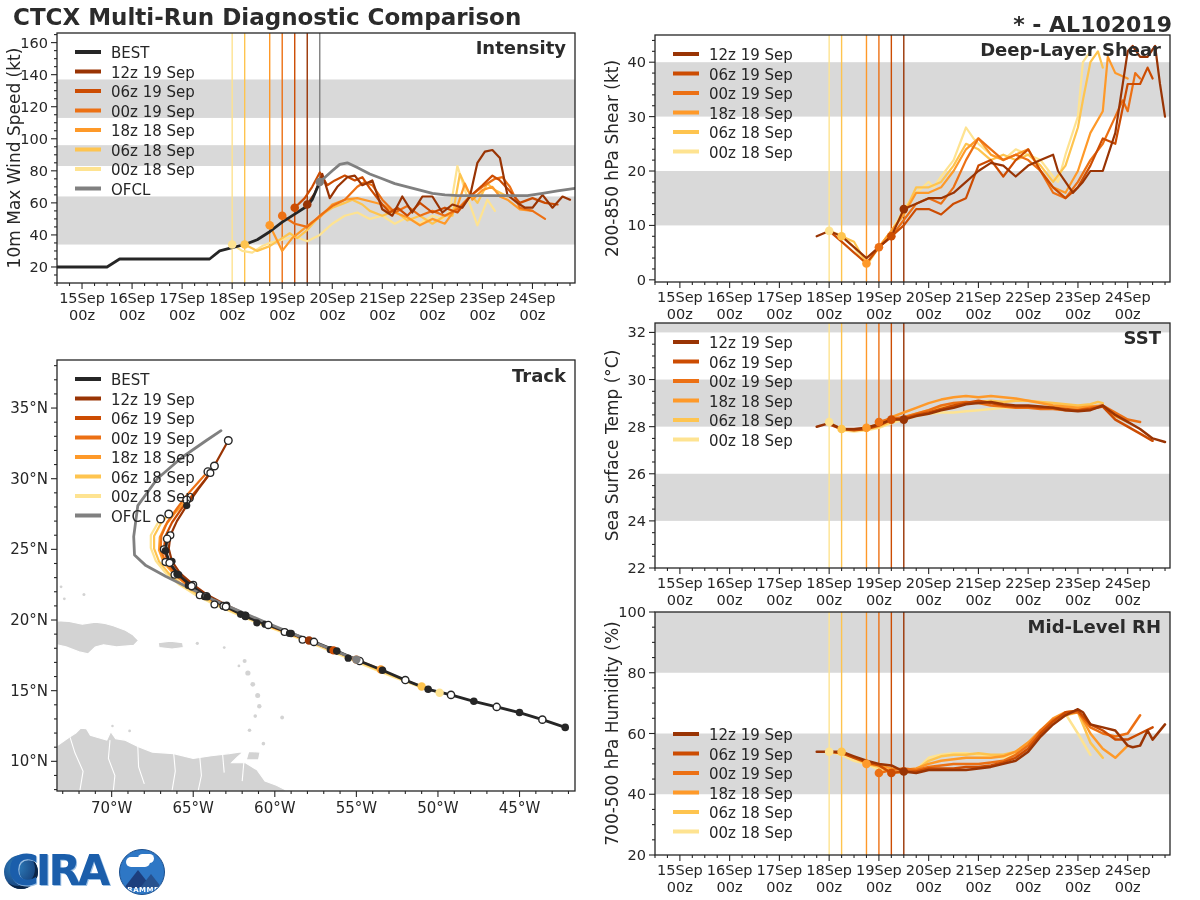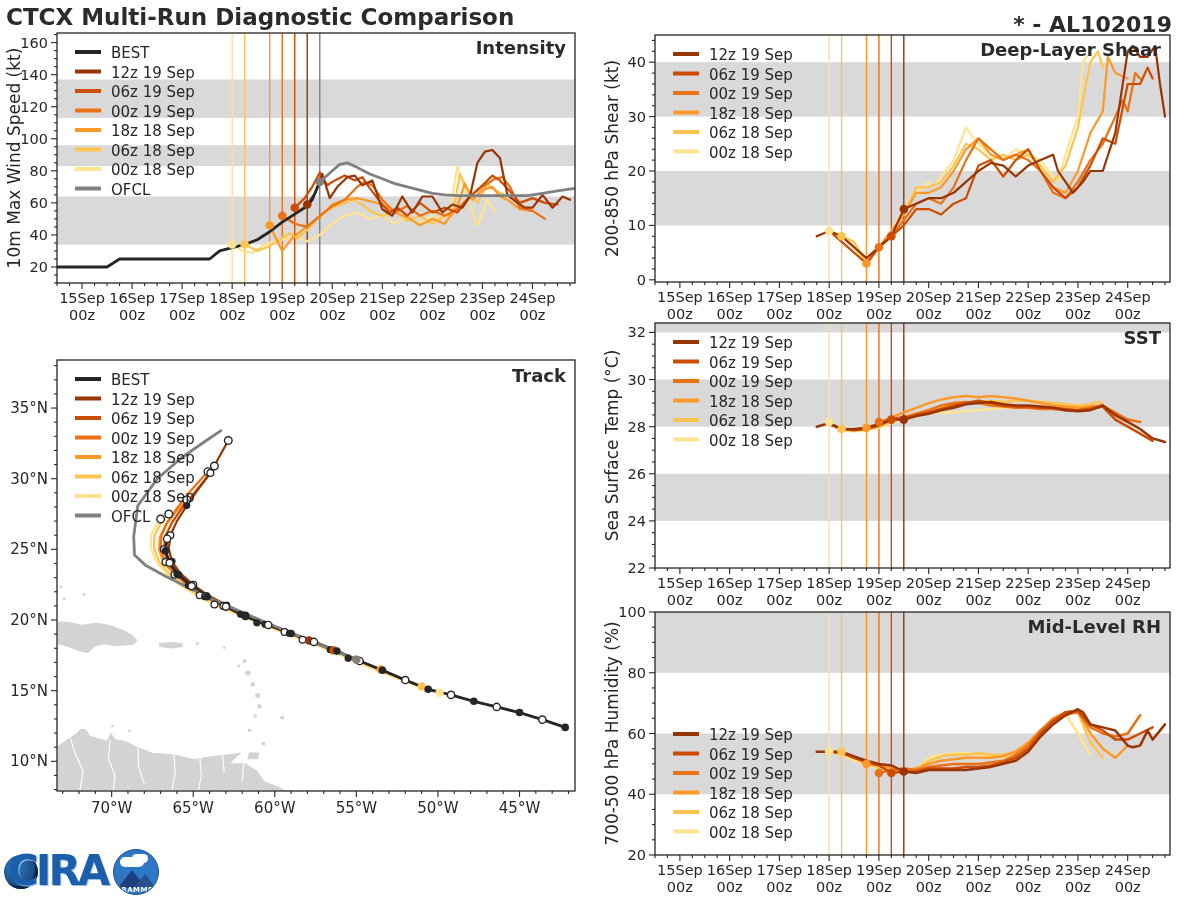--- a/index.html
+++ b/index.html
@@ -1,28 +1,28 @@
 <!DOCTYPE html>
 <html><head>
 <meta charset="utf-8">
 <style>
   html,body{margin:0;padding:0;background:#ffffff;width:1200px;height:900px;overflow:hidden;
     font-family:"DejaVu Sans","Liberation Sans",sans-serif;}
   #page{position:relative;width:1200px;height:900px;background:#fff;}
-  #fig-title{position:absolute;left:6px;top:4px;font-size:23px;font-weight:bold;color:#2b2b2b;}
+  #fig-title{position:absolute;left:13px;top:4px;font-size:23px;font-weight:bold;color:#2b2b2b;}
   #storm-id{position:absolute;right:28px;top:12px;font-size:22px;font-weight:bold;color:#2b2b2b;}
   #chart-holder{position:absolute;left:0;top:0;width:1200px;height:900px;}
   #logo{position:absolute;left:2px;top:843px;display:flex;align-items:flex-start;}
   #cira-wrap{position:relative;height:56px;display:flex;align-items:center;}
   #cira-globe{width:34px;height:34px;border-radius:50%;
     background:radial-gradient(circle at 35% 35%, #2f7fbe 0%, #1c4f8a 55%, #0d2d57 100%);
     position:absolute;left:2px;top:12px;box-shadow:inset -3px -3px 0 #0b2547;}
   #cira-text{position:relative;font-size:42px;font-weight:bold;color:#1b5eab;letter-spacing:-3px;
     margin-left:6px;text-shadow:1px 1px 0 #9cc0e4;line-height:52px;}
-  #rammb-badge{position:relative;width:46px;height:46px;margin-left:6px;margin-top:6px;}
+  #rammb-badge{position:relative;width:46px;height:46px;margin-left:12px;margin-top:6px;}
   #rammb-circle{width:44px;height:44px;border-radius:50%;background:#2e77c5;border:1px solid #1b4f8e;position:relative;overflow:hidden;}
   #rammb-cloud{position:absolute;left:6px;top:7px;width:24px;height:10px;background:#ffffff;border-radius:8px;}
   #rammb-cloud2{position:absolute;left:18px;top:4px;width:16px;height:9px;background:#ffffff;border-radius:7px;}
   #rammb-mtn{position:absolute;left:4px;bottom:6px;width:0;height:0;
     border-left:14px solid transparent;border-right:14px solid transparent;border-bottom:18px solid #1d3f7e;}
   #rammb-mtn2{position:absolute;left:20px;bottom:6px;width:0;height:0;
     border-left:11px solid transparent;border-right:11px solid transparent;border-bottom:14px solid #27528f;}
   #rammb-label{position:absolute;bottom:0px;left:7px;font-size:7px;font-weight:bold;color:#ffffff;letter-spacing:0.5px;}
   svg text{font-family:"DejaVu Sans","Liberation Sans",sans-serif;}
 </style>

